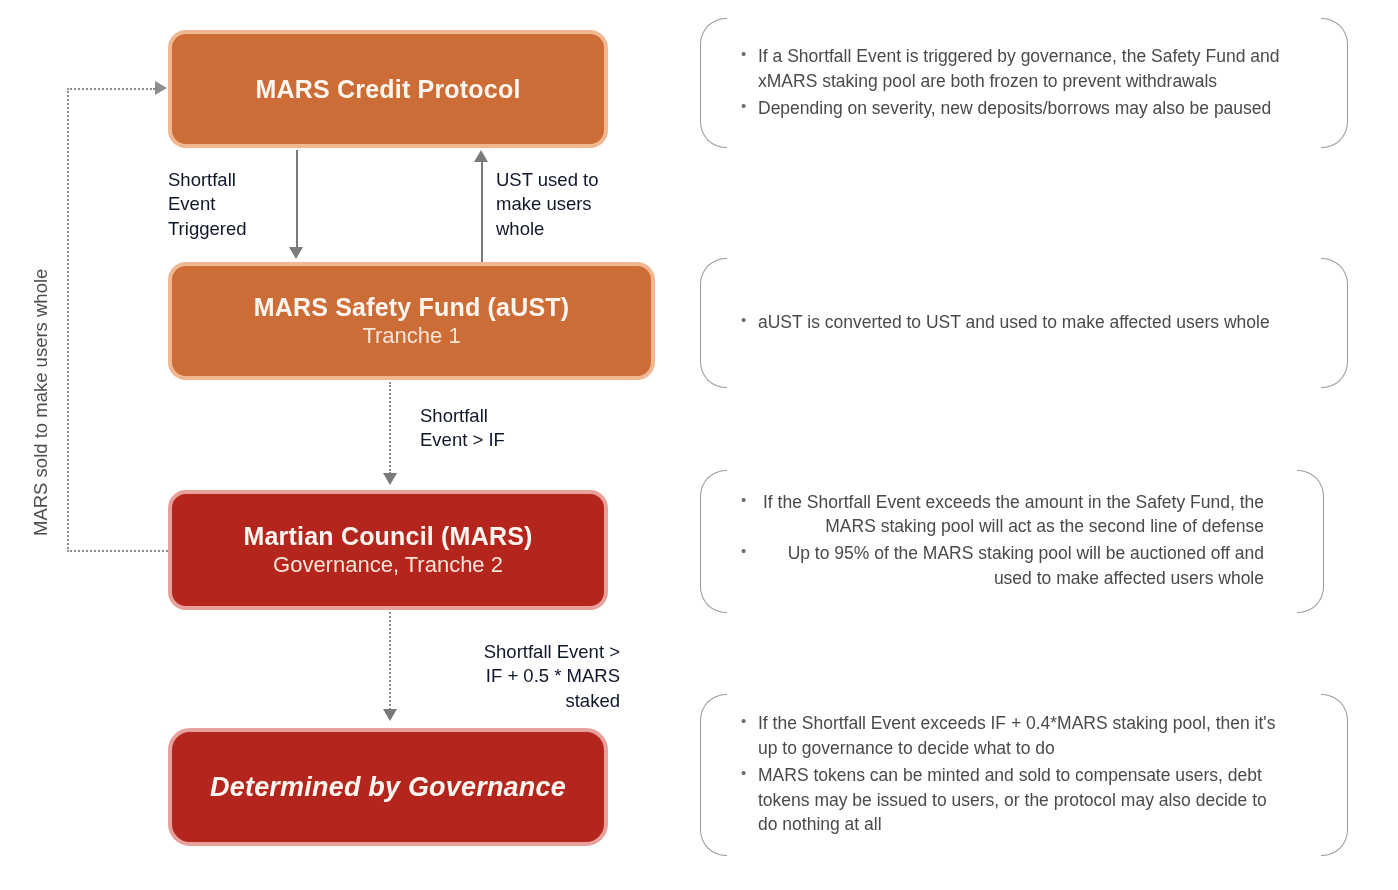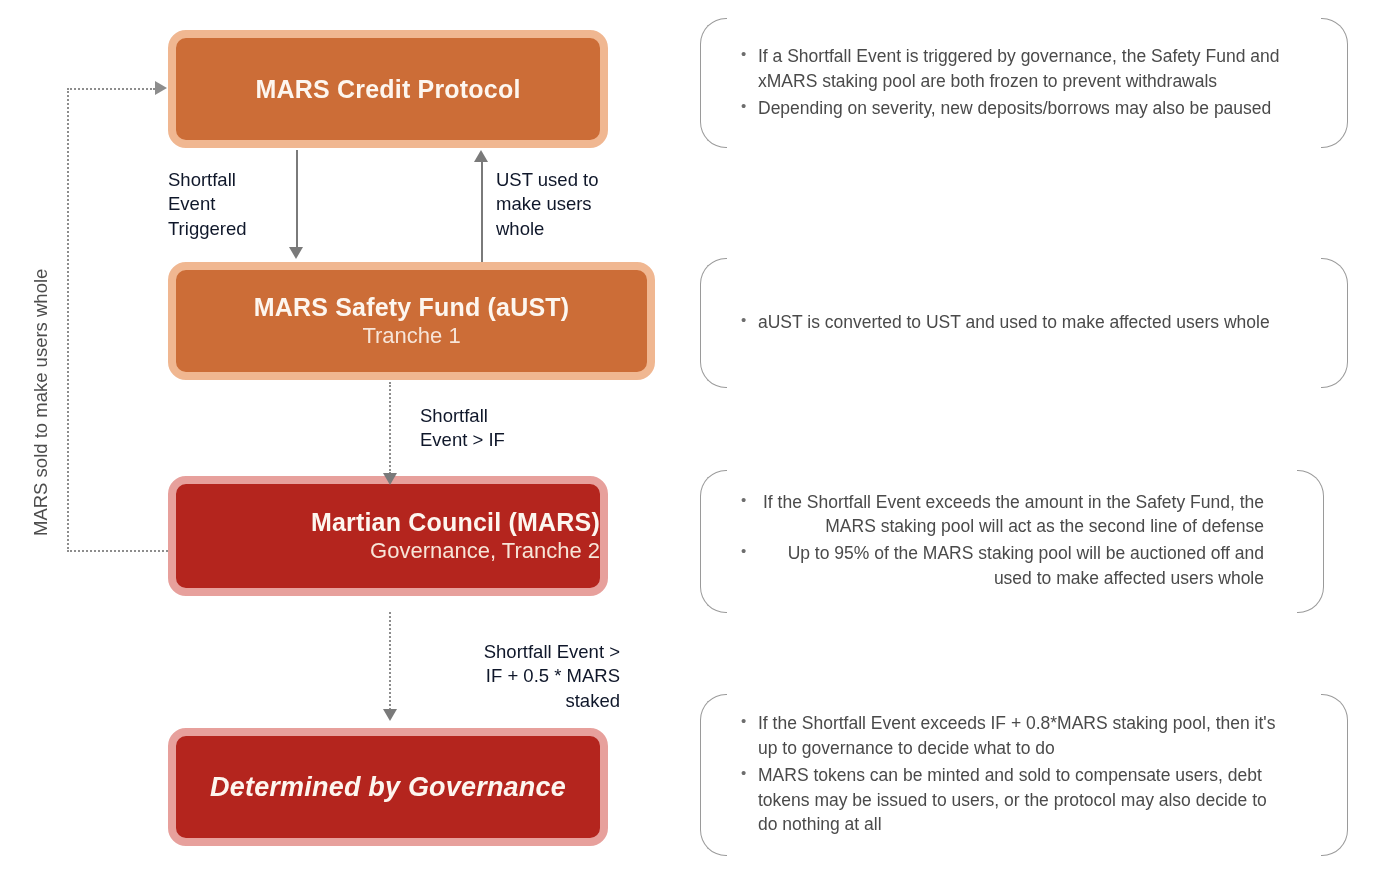--- a/index.html
+++ b/index.html
@@ -17,21 +17,21 @@
   #stage {
     position: absolute;
     left: 0; top: 0;
     width: 1398px;
     height: 890px;
   }
   .node {
     position: absolute;
     box-sizing: border-box;
     border-radius: 18px;
-    border: 8px solid #14532d;
+    border: 4px solid #14532d;
     display: flex;
     flex-direction: column;
     align-items: center;
     justify-content: center;
     text-align: center;
     color: #fdf6ef;
   }
   .node.orange { background: #cc6d37; border-color: #f0b791; }
   .node.red    { background: #b4251e; border-color: #e7a09c; }
   .node-title {
@@ -146,26 +146,26 @@
 
   <div class="node orange" style="left:168px; top:30px; width:440px; height:118px;">
     <div class="node-title">MARS Credit Protocol</div>
   </div>
 
   <div class="node orange" style="left:168px; top:262px; width:487px; height:118px;">
     <div class="node-title">MARS Safety Fund (aUST)</div>
     <div class="node-sub">Tranche 1</div>
   </div>
 
-  <div class="node red" style="left:168px; top:476px; width:440px; height:120px;align-items:flex-end;">
+  <div class="node red" style="left:168px; top:490px; width:440px; height:120px;">
     <div class="node-title">Martian Council (MARS)</div>
     <div class="node-sub">Governance, Tranche 2</div>
   </div>
 
-  <div class="node red" style="left:168px; top:728px; width:440px; height:118px;">
+  <div class="node red" style="left:168px; top:728px; width:440px; height:118px;border-radius:22px;">
     <div class="node-title italic-only">Determined by Governance</div>
   </div>
 
   <div class="vline" style="left:296px; top:150px; height:98px;"></div>
   <div class="arrow-down" style="left:289px; top:247px;"></div>
   <div class="edge-label" style="left:168px; top:168px; width:120px;">Shortfall
 Event
 Triggered</div>
 
   <div class="vline" style="left:481px; top:162px; height:100px;"></div>
@@ -214,18 +214,18 @@
     <ul>
       <li>If the Shortfall Event exceeds the amount in the Safety Fund, the MARS staking pool will act as the second line of defense</li>
       <li>Up to 95% of the MARS staking pool will be auctioned off and used to make affected users whole</li>
     </ul>
   </div>
 
   <div class="panel" style="left:700px; top:694px; width:648px; height:162px;">
     <div class="bracket left"></div>
     <div class="bracket right"></div>
     <ul>
-      <li>If the Shortfall Event exceeds IF + 0.8*MARS staking pool, then it's up to governance to decide what to do</li>
+      <li>If the Shortfall Event exceeds IF + 0.4*MARS staking pool, then it's up to governance to decide what to do</li>
       <li>MARS tokens can be minted and sold to compensate users, debt tokens may be issued to users, or the protocol may also decide to do nothing at all</li>
     </ul>
   </div>
 
 </div>
 
 </body></html>

